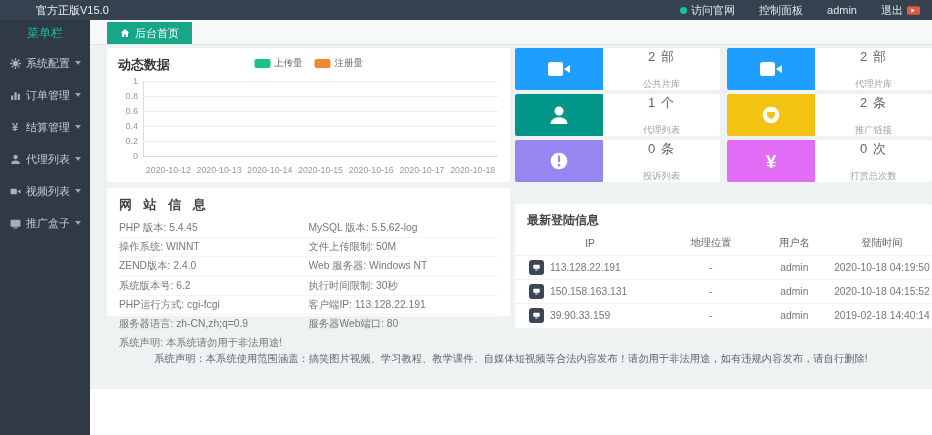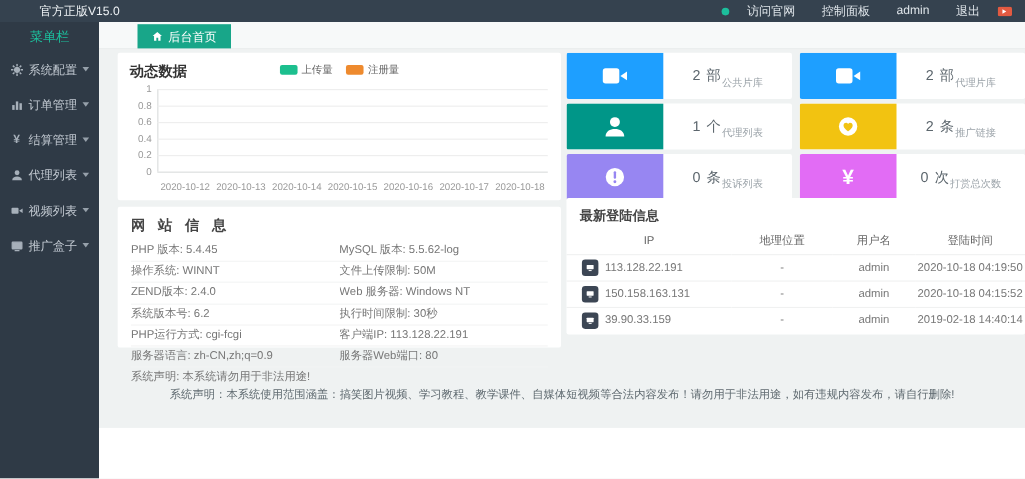--- a/index.html
+++ b/index.html
@@ -8,39 +8,39 @@
        -webkit-font-smoothing:antialiased}
   a{text-decoration:none;color:inherit;cursor:pointer}
 
   
   .topbar{position:absolute;top:0;left:0;right:0;height:20px;background:#35424f;
           display:flex;align-items:center;color:#e8edf2;z-index:5}
   .logo{width:90px;height:20px;background:#263340;color:#fff;font-weight:bold;font-size:12px;
         display:flex;align-items:center;padding-left:8px;box-sizing:border-box;white-space:nowrap}
   .version{font-size:11px;margin-left:36px;color:#eef2f5}
   .topnav{margin-left:auto;display:flex;align-items:center;gap:24px;padding-right:12px;font-size:11px;color:#dfe5ea}
-  .topnav a{display:flex;align-items:center;gap:16px}
+  .topnav a{display:flex;align-items:center;gap:4px}
   .green-dot{width:7px;height:7px;border-radius:50%;background:#1cbf9c;display:inline-block}
   .logout-ic{display:inline-flex;width:13px;height:9px}
   .logout-ic svg{width:13px;height:9px}
 
   
   .sidebar{position:absolute;top:20px;left:0;width:90px;bottom:0;background:#2f3a46;color:#c3cad2}
   .side-title{height:27px;line-height:27px;text-align:center;color:#1cbf9c;font-size:12px}
   .side-item{height:32px;display:flex;align-items:center;padding:0 9px;font-size:11px;gap:5px;cursor:pointer}
   .si-ic{width:12px;height:12px;display:inline-flex;align-items:center;justify-content:center;color:#a7b0ba;flex:none}
   .si-ic svg{width:11px;height:11px;fill:currentColor}
   .si-yen{font-size:11px;font-weight:bold;color:#a7b0ba;line-height:1}
   .chev{width:0;height:0;border-left:3.5px solid transparent;border-right:3.5px solid transparent;
         border-top:4px solid #96a0aa;margin-left:auto}
 
   
   .main{position:absolute;left:90px;top:20px;right:0;bottom:0;background:#fff}
   .tabbar{position:absolute;top:0;left:0;right:0;height:25px;background:#f7f9f9;
-          border-bottom:1px solid #e3e6e6;display:flex;align-items:flex-end;padding-left:35px;box-sizing:border-box}
+          border-bottom:1px solid #e3e6e6;display:flex;align-items:flex-end;padding-left:17px;box-sizing:border-box}
   .tab{height:22px;background:#18a689;color:#fff;font-size:11px;display:flex;align-items:center;
        gap:5px;padding:0 13px;cursor:pointer}
   .tab svg{width:10px;height:10px;fill:#fff}
   .content-bg{position:absolute;top:25px;left:0;right:0;height:344px;background:#eff2f2}
 
   .card{position:absolute;background:#fff;border-radius:2px}
 
   
   .chart-card{left:17px;top:28px;width:403px;height:134px}
   .chart-title{position:absolute;top:8px;left:11px;font-size:13px;font-weight:bold;color:#333}
@@ -58,34 +58,34 @@
   .xlabels span{flex:1;text-align:center;font-size:8.8px;color:#999;white-space:nowrap}
 
   
   .stats{position:absolute;left:425px;top:28px;width:417px;display:flex;flex-wrap:wrap;column-gap:7px;row-gap:4px}
   .stat{width:205px;height:42px;background:#fff;display:flex;border-radius:2px;overflow:hidden;cursor:pointer}
   .stat-ic{width:88px;flex:none;display:flex;align-items:center;justify-content:center;color:#fff}
   .stat-ic svg{width:24px;height:20px}
   .stat-yen{font-size:19px;font-weight:bold;color:#fff;line-height:1}
   .c-blue{background:#1e9fff}.c-teal{background:#009688}.c-yellow{background:#f2c311}
   .c-purple{background:#9786f2}.c-magenta{background:#e26cf5}
-  .stat-tx{flex:1;display:flex;flex-direction:row;align-items:center;justify-content:center}
+  .stat-tx{flex:1;display:flex;flex-direction:column;align-items:center;justify-content:center}
   .stat-val{font-size:13px;color:#5c666d;letter-spacing:1px}
   .stat-lab{font-size:9.3px;color:#9aa2a8;margin-top:12px}
 
   
   .site-info{left:17px;top:168px;width:403px;height:128px}
   .ci-title{padding:8px 12px 5px;font-size:13px;font-weight:bold;color:#444;letter-spacing:4px}
   .info-row{display:flex;margin:0 12px;height:18.2px;line-height:18.2px;border-bottom:1px solid #f3f4f4;
             font-size:10.3px;color:#777;white-space:nowrap;overflow:hidden}
   .info-row:last-child{border-bottom:none}
   .info-cell{width:50%;overflow:hidden;text-overflow:ellipsis}
 
   
-  .login-info{left:425px;top:160px;width:417px;height:124px}
+  .login-info{left:425px;top:184px;width:417px;height:124px}
   .li-title{padding:8px 12px 4px;font-size:12px;font-weight:bold;color:#444}
   table.lg{width:100%;border-collapse:collapse;table-layout:fixed}
   table.lg th{font-size:10.3px;color:#666;font-weight:normal;padding:3px 0 5px;text-align:center}
   table.lg td{font-size:10.3px;color:#777;border-top:1px solid #f0f1f1;height:21px;text-align:center;vertical-align:middle}
   .col-ip{width:36%}.col-geo{width:22%}.col-user{width:18%}.col-time{width:24%}
   td.ipcell{text-align:left;padding-left:14px}
   .ipwrap{display:flex;align-items:center;gap:6px}
   .ipb{width:15px;height:15px;background:#3c4654;border-radius:3px;display:inline-flex;
        align-items:center;justify-content:center;flex:none}
   .ipb svg{width:9px;height:9px;fill:#fff}

